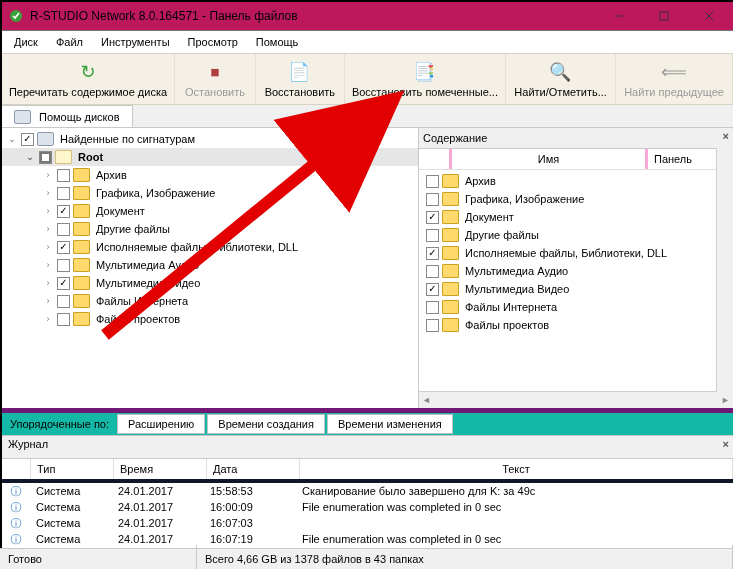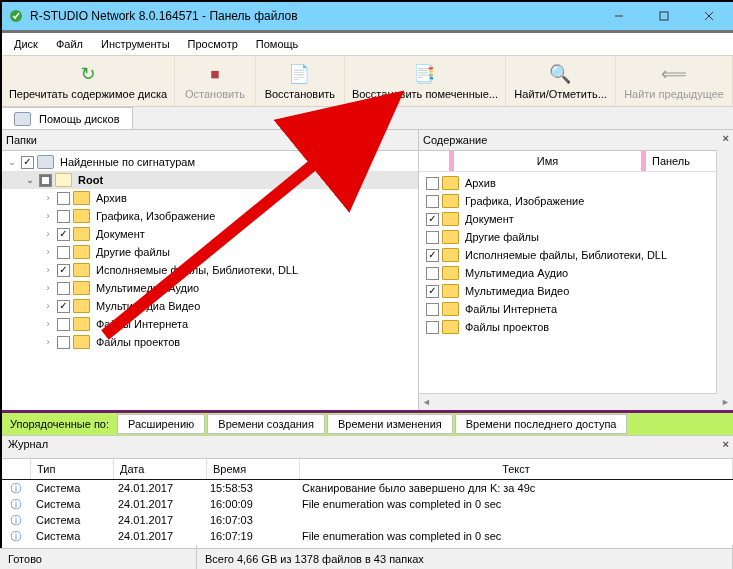--- a/index.html
+++ b/index.html
@@ -1,55 +1,55 @@
 <!DOCTYPE html>
 <html><head>
 <meta charset="utf-8">
 <style>
 html,body{margin:0;padding:0;font-family:"Segoe UI",Tahoma,sans-serif;font-size:11px;color:#000;background:#fff;height:569px;width:733px;overflow:hidden;border:1px solid #000;box-sizing:border-box}
-.titlebar{display:flex;align-items:center;height:28px;padding:0 2px 0 6px;background:#7dd3fc;border-bottom:3px solid #737373}
+.titlebar{display:flex;align-items:center;height:28px;padding:0 2px 0 6px;background:#be185d;border-bottom:1px solid #737373}
 .titlebar .app-icon{width:16px;height:16px;margin-right:6px}
 .titlebar .title{flex:1;font-size:12px}
 .win-btn{width:45px;height:28px;display:flex;align-items:center;justify-content:center;color:#555}
 .win-btn svg{width:10px;height:10px}
 .menubar{display:flex;gap:2px;height:22px;align-items:center;padding:0 4px;background:#fff}
 .menubar span{padding:2px 8px}
 .toolbar{display:flex;background:#f5f0e6;border-top:1px solid #d8d2c5;border-bottom:1px solid #d8d2c5;height:50px}
 .tb-btn{display:flex;flex-direction:column;align-items:center;justify-content:center;padding:4px 10px;border-right:1px solid #e5dfcf;min-width:60px;gap:2px;text-align:center;white-space:nowrap}
 .tb-btn .ico{width:24px;height:24px;display:flex;align-items:center;justify-content:center;font-size:18px}
 .tb-btn.disabled{color:#999}
 .tabs{display:flex;height:22px;background:#f0f0f0;border-bottom:1px solid #c8c8c8}
 .tab{display:flex;align-items:center;gap:4px;padding:0 12px;border-right:1px solid #c8c8c8;background:#fff;height:21px;border-top:1px solid #c8c8c8}
 .panes{display:flex;height:280px}
 .pane-left{flex:0 0 416px;display:flex;flex-direction:column;border-right:1px solid #c8c8c8}
 .pane-right{flex:1;display:flex;flex-direction:column;position:relative}
 .pane-header{display:flex;align-items:center;height:20px;background:#f0f0f0;border-bottom:1px solid #c8c8c8;padding:0 4px;font-size:11px}
 .pane-header .x{position:absolute;right:4px;top:2px;font-weight:bold;color:#555}
 .col-head{display:flex;height:20px;border-bottom:1px solid #e0e0e0;background:#fff}
-.col-head span{padding:3px 6px;border-right:5px solid #f9a8d4;display:flex;align-items:center}
+.col-head span{padding:3px 6px;border-right:3px solid #f9a8d4;display:flex;align-items:center}
 .tree{flex:1;overflow:hidden;padding-top:2px}
 .row{display:flex;align-items:center;height:18px;white-space:nowrap}
 .twisty{width:12px;text-align:center;color:#777;font-size:9px;cursor:pointer;user-select:none}
 .cb{width:13px;height:13px;border:1px solid #888;margin:0 3px;display:flex;align-items:center;justify-content:center;font-size:10px;line-height:1;box-sizing:border-box;background:#fff}
 .cb.chk::after{content:"✓";color:#000}
 .cb.sq{background:#777}
 .cb.sq::after{content:"";width:7px;height:7px;background:#fff}
 .folder{width:15px;height:12px;background:#ffd96b;border:1px solid #caa021;border-radius:1px;margin-right:4px}
 .folder.ext{background:#fff7cc;border-color:#d7c07a}
 .disk{width:15px;height:12px;background:#dce3ea;border:1px solid #8a9bb0;border-radius:2px;margin-right:4px}
 .txt{padding-left:2px}
 .row.sel{background:#e6e6e6;font-weight:bold}
 .scroll-x{height:16px;border-top:1px solid #d0d0d0;background:#f0f0f0;display:flex;align-items:center;font-size:9px;color:#888;padding:0 3px;gap:2px}
 .scroll-y{position:absolute;right:0;top:20px;bottom:16px;width:16px;background:#f0f0f0;border-left:1px solid #d0d0d0}
-.sortbar{display:flex;align-items:center;height:22px;background:#bef264;border-top:3px solid #701a75;border-bottom:1px solid #c8c8c8}
+.sortbar{display:flex;align-items:center;height:22px;background:#14b8a6;border-top:5px solid #701a75;border-bottom:1px solid #c8c8c8}
 .sortbar .lbl{padding:0 8px}
 .sortbar .btn{padding:3px 10px;border:1px solid #c0c0c0;background:#fff;margin-right:2px}
 .section-title{height:18px;background:#f0f0f0;border-bottom:1px solid #c8c8c8;padding:2px 6px;position:relative}
 .section-title .x{position:absolute;right:4px;top:2px;font-weight:bold;color:#555}
-.log-head{display:flex;height:20px;border-bottom:1px solid #0f172a}
+.log-head{display:flex;height:20px;border-bottom:4px solid #0f172a}
 .log-head span{border-right:1px solid #e0e0e0;display:flex;align-items:center;padding:0 6px}
 .log-row{display:flex;height:16px;align-items:center;font-size:11px}
 .log-row .i{width:16px;height:16px;display:flex;align-items:center;justify-content:center}
 .log-row span{padding:0 6px;overflow:hidden;white-space:nowrap}
 .statusbar{position:absolute;bottom:0;left:0;right:0;height:20px;border-top:1px solid #c8c8c8;background:#f0f0f0;display:flex;align-items:center;font-size:11px}
 .statusbar span{padding:4px 8px;border-right:1px solid #c8c8c8;height:100%;display:flex;align-items:center}
 svg.arrow{position:absolute;top:80px;left:85px;width:340px;height:260px;pointer-events:none;z-index:50}
 </style>
 </head>
 <body>
@@ -116,23 +116,20 @@
 
 <div class="tabs" id="tabs">
     <div class="tab">
       <span class="disk"></span>
       <span>Помощь дисков</span>
     </div>
   </div>
 
 <div class="panes">
   <div class="pane-left">
-    <div class="pane-header">
-        <span>Папки</span>
-      </div>
     <div class="tree" id="tree">
         <div class="row" style="padding-left: 4px;">
           <span class="twisty">⌄</span>
           <span class="cb chk"></span>
           <span class="disk"></span>
           <span class="txt">Найденные по сигнатурам</span>
         </div>
         <div class="row sel" style="padding-left: 22px;">
           <span class="twisty">⌄</span>
           <span class="cb sq"></span>
@@ -259,32 +256,31 @@
         <span>►</span>
       </div>
   </div>
 </div>
 
 <div class="sortbar" id="sortbar">
     <span class="lbl">Упорядоченные по:</span>
     <span class="btn">Расширению</span>
     <span class="btn">Времени создания</span>
     <span class="btn">Времени изменения</span>
-    <span class="btn">Времени последнего доступа</span>
   </div>
 
 <div class="section-title">
   <span>Журнал</span>
   <span class="x">×</span>
 </div>
 <div class="log-head">
   <span style="width:16px"></span>
   <span style="width:70px">Тип</span>
+  <span style="width:80px">Время</span>
   <span style="width:80px">Дата</span>
-  <span style="width:80px">Время</span>
   <span style="flex:1;justify-content:center">Текст</span>
 </div>
 <div id="log">
     <div class="log-row">
       <span class="i" style="color:#3a7ac0">ⓘ</span>
       <span style="width:70px">Система</span>
       <span style="width:80px">24.01.2017</span>
       <span style="width:80px">15:58:53</span>
       <span style="flex:1">Сканирование было завершено для K: за 49с</span>
     </div>

